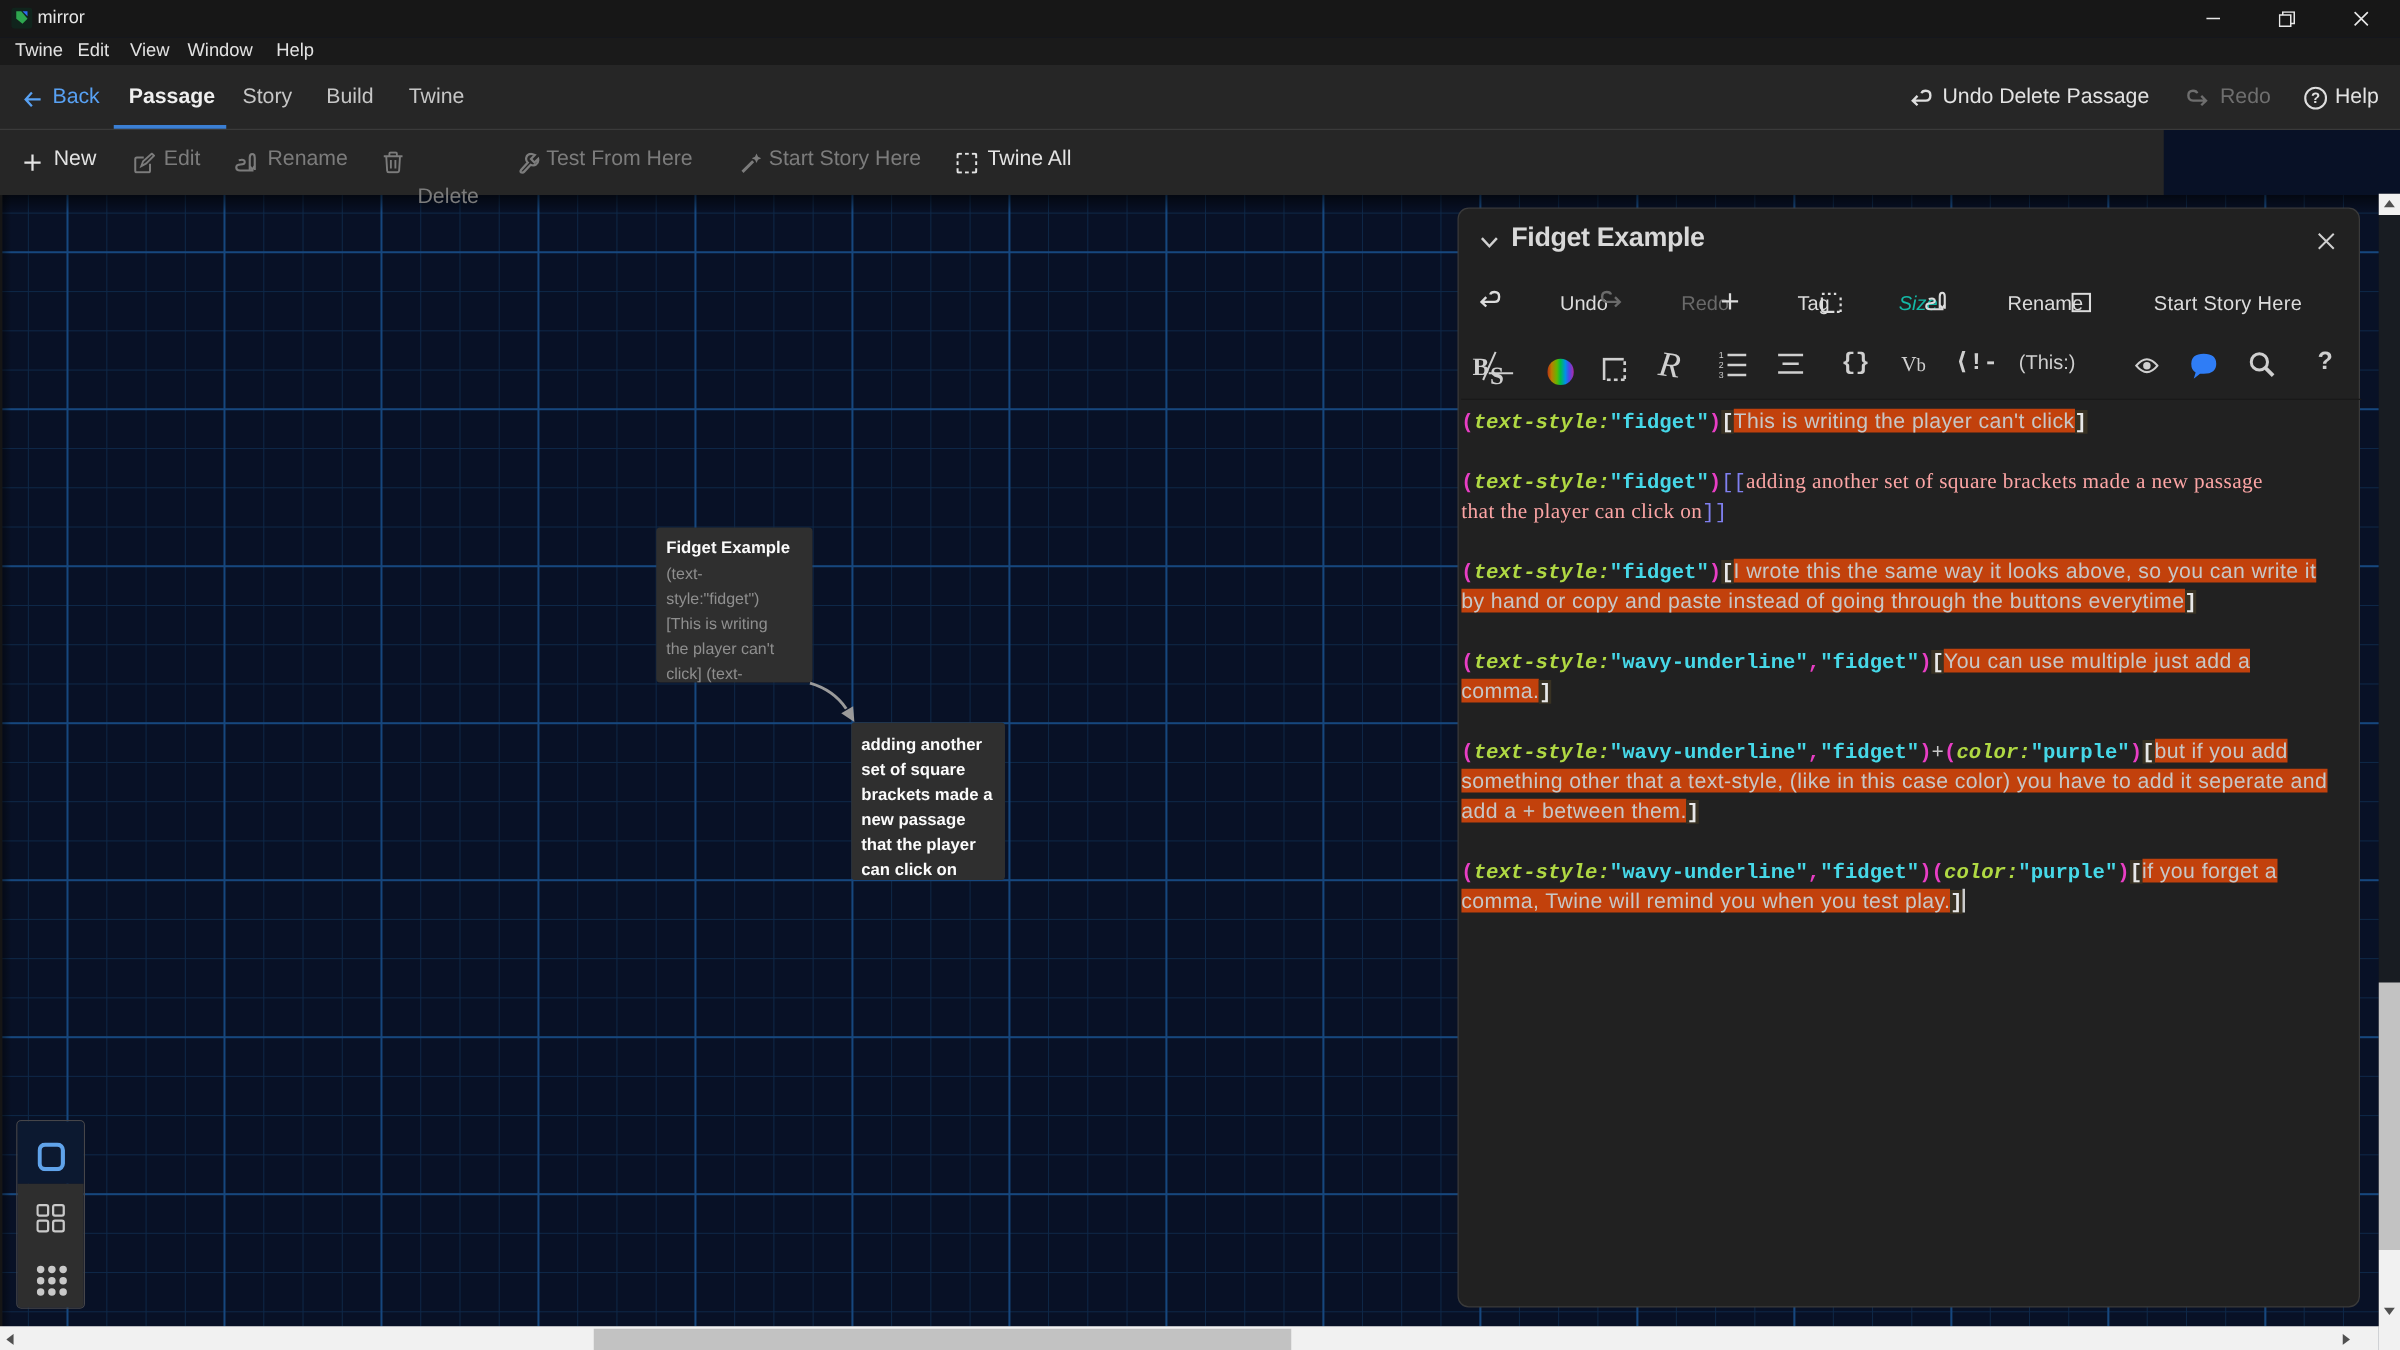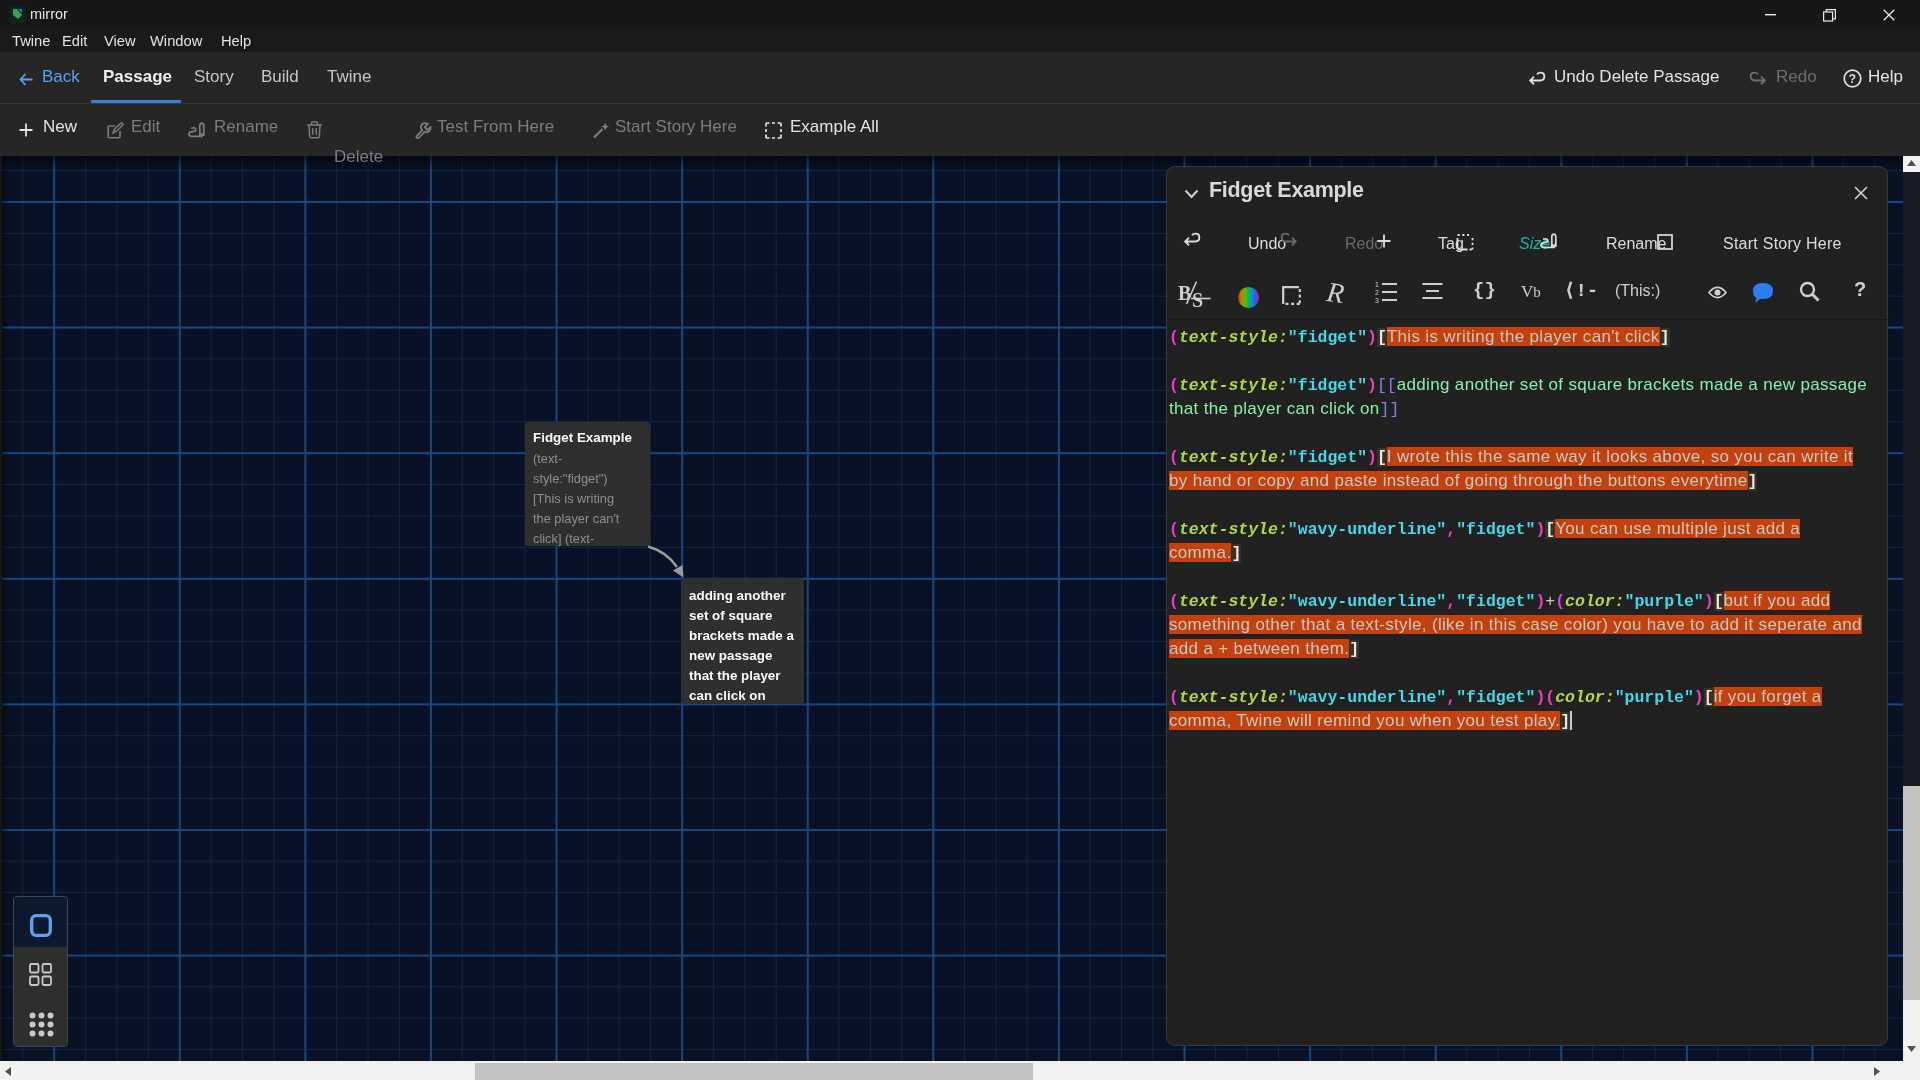--- a/index.html
+++ b/index.html
@@ -12,21 +12,21 @@
 
   
   #menubar { position:absolute; left:0; top:30px; width:1920px; height:22px; background:#1a1a1a; }
   #menubar span { position:absolute; top:3px; font-size:14.7px; color:#e2e2e2; }
 
   
   #tabrow { position:absolute; left:0; top:52px; width:1920px; height:52px; background:#262626; border-bottom:1px solid #3a3a3a; }
   #tabrow .t { position:absolute; top:15px; font-size:17px; color:#c6c6c6; }
 
   
-  #toolrow { position:absolute; left:0; top:104px; width:1920px; height:52px; background:#262626; }
+  #toolrow { position:absolute; left:0; top:104px; width:1731px; height:52px; background:#262626; }
   #toolrow .t { position:absolute; top:13px; font-size:17px; }
   .en { color:#e3e3e3; } .dis { color:#7c7c7c; }
 
   
   #map { position:absolute; left:0; top:156px; width:1903px; height:905px; background-color:#081126;
     background-image:
       linear-gradient(to right, #16477e 0, #16477e 1.6px, transparent 1.6px),
       linear-gradient(to bottom, #16477e 0, #16477e 1.6px, transparent 1.6px),
       linear-gradient(to right, #0e2848 0, #0e2848 1px, transparent 1px),
       linear-gradient(to bottom, #0e2848 0, #0e2848 1px, transparent 1px);
@@ -54,21 +54,21 @@
   #edrow2 span.lbl { position:absolute; top:8px;margin-left:40px; }
   #edrow3 { position:absolute; left:2px; top:98px; width:100%; height:55px; border-bottom:1px solid #191919; }
   #code { position:absolute; left:2px; top:154px; right:1px; bottom:8px; font-size:16.5px; color:#c8c8c8; overflow:hidden; }
   .cl { position:absolute; left:0px; white-space:pre; height:24px; line-height:24px; font-family:"Liberation Mono", monospace; }
   .pk { color:#e83ec4; font-weight:bold; font-family:"Liberation Mono", monospace; }
   .mn { color:#b0d943; font-style:italic; font-weight:bold; font-family:"Liberation Mono", monospace; }
   .st { color:#46d8e8; font-weight:bold; font-family:"Liberation Mono", monospace; }
   .db { color:#8080f0; font-family:"Liberation Mono", monospace; }
   .br { color:#e8e8e8; font-weight:bold; font-family:"Liberation Mono", monospace; background:#393223; }
   .pr { color:#c7c7c7; background:#c2410c; font-size:17px; letter-spacing:0.33px; font-family:"Liberation Sans", sans-serif; }
-  .pl2 { color:#86efac; font-size:17px; letter-spacing:0.33px; font-family:Liberation Sans, sans-serif; }
+  .pl2 { color:#fca5a5; font-size:17px; letter-spacing:0.33px; font-family:Liberation Serif, serif; }
   .pl { color:#c8c8c8; font-family:"Liberation Mono", monospace; }
   .cursor { display:inline-block; width:1.5px; height:19px; background:#cccccc; vertical-align:-4px; }
 
   
   #vsb { position:absolute; left:1903px; top:155px; width:17px; height:906px; background:#181c22; }
   #hsb { position:absolute; left:0; top:1061px; width:1903px; height:19px; background:#f1f1f1; }
   #corner { position:absolute; left:1903px; top:1061px; width:17px; height:19px; background:#f1f1f1; }
 </style>
 </head>
 <body>
@@ -324,14 +324,14 @@
     <path d="M2 15.5 L10.5 7" fill="none" stroke="#7c7c7c" stroke-width="2.3"></path>
     <path d="M13.2 0.8 L14.4 3.4 L17 4.6 L14.4 5.8 L13.2 8.4 L12 5.8 L9.4 4.6 L12 3.4 Z" fill="#7c7c7c"></path>
   </svg>
   <span class="t dis" style="left:615px;">Start Story Here</span>
   <svg class="abs" style="left:765px; top:18px;" width="17" height="17" viewBox="0 0 17 17">
     <g fill="none" stroke="#e3e3e3" stroke-width="1.7">
       <path d="M1 4.5 L1 2 Q1 1 2 1 L4.5 1 M12.5 1 L15 1 Q16 1 16 2 L16 4.5 M16 12.5 L16 15 Q16 16 15 16 L12.5 16 M4.5 16 L2 16 Q1 16 1 15 L1 12.5"></path>
       <path d="M7 1 L10 1 M7 16 L10 16 M1 7 L1 10 M16 7 L16 10" stroke-dasharray="3 0"></path>
     </g>
   </svg>
-  <span class="t en" style="left:790px;">Example All</span>
+  <span class="t en" style="left:790px;">Twine All</span>
 </div>
 
 </body></html>

